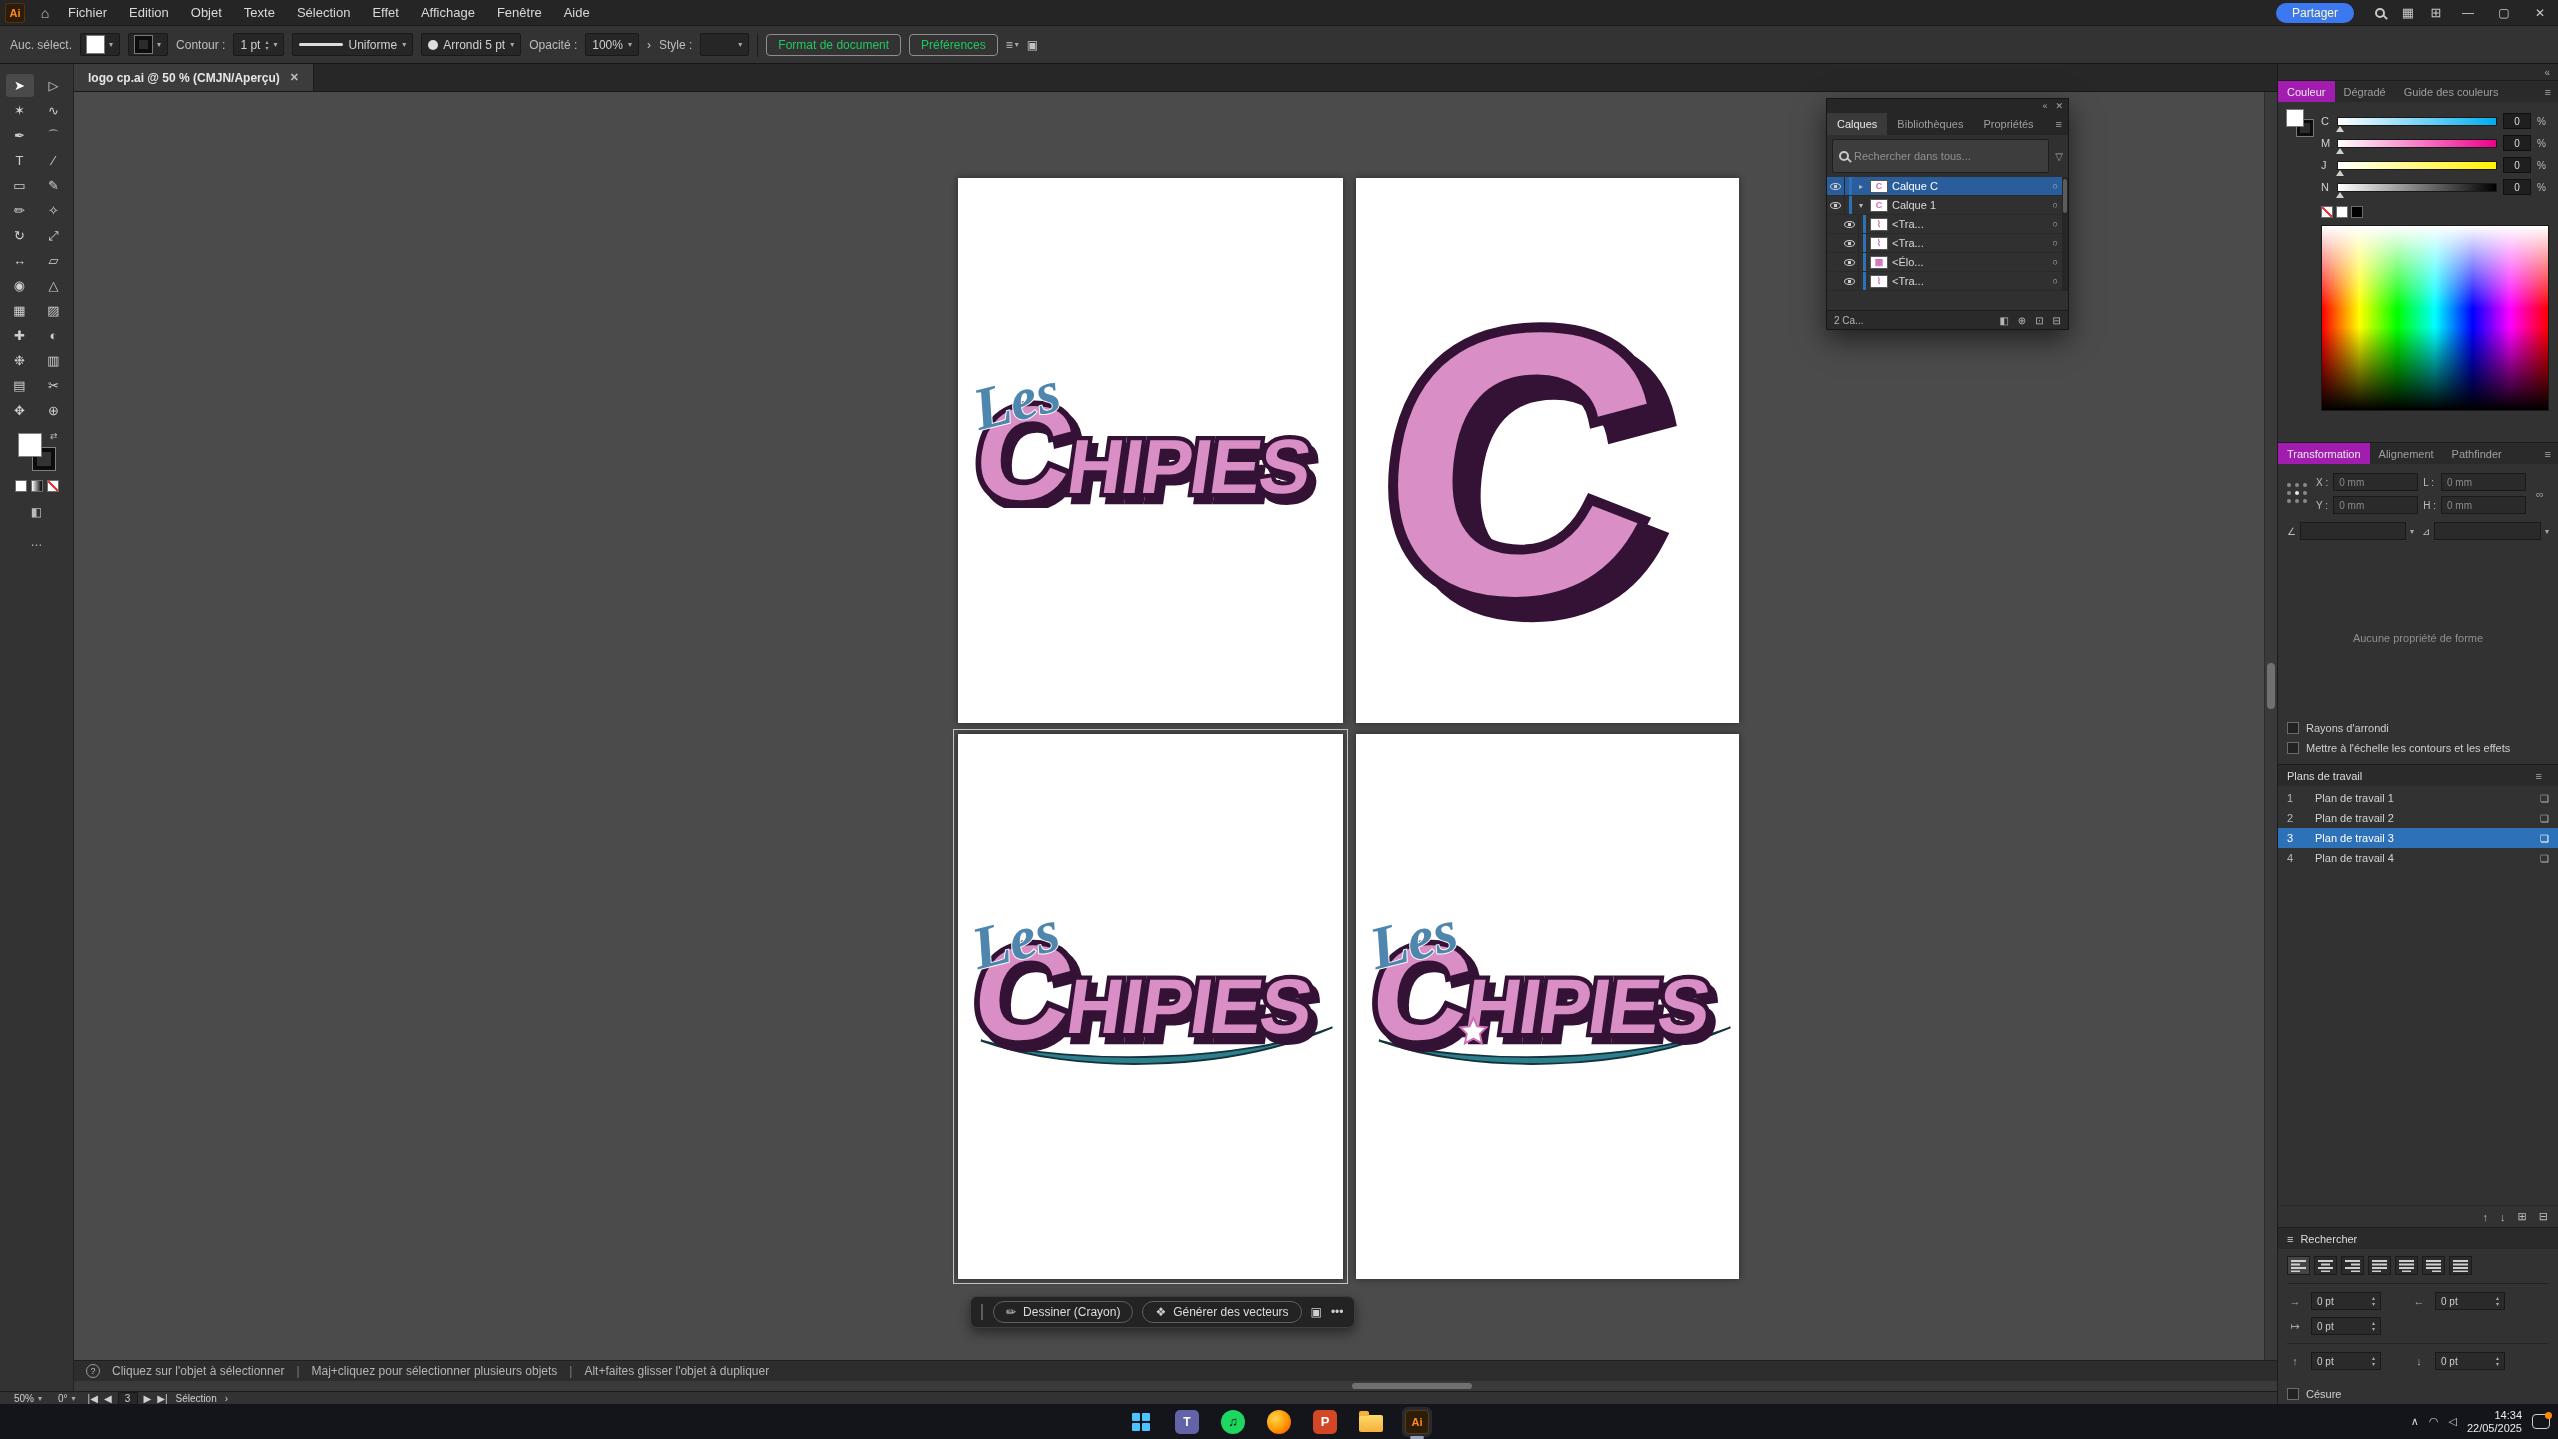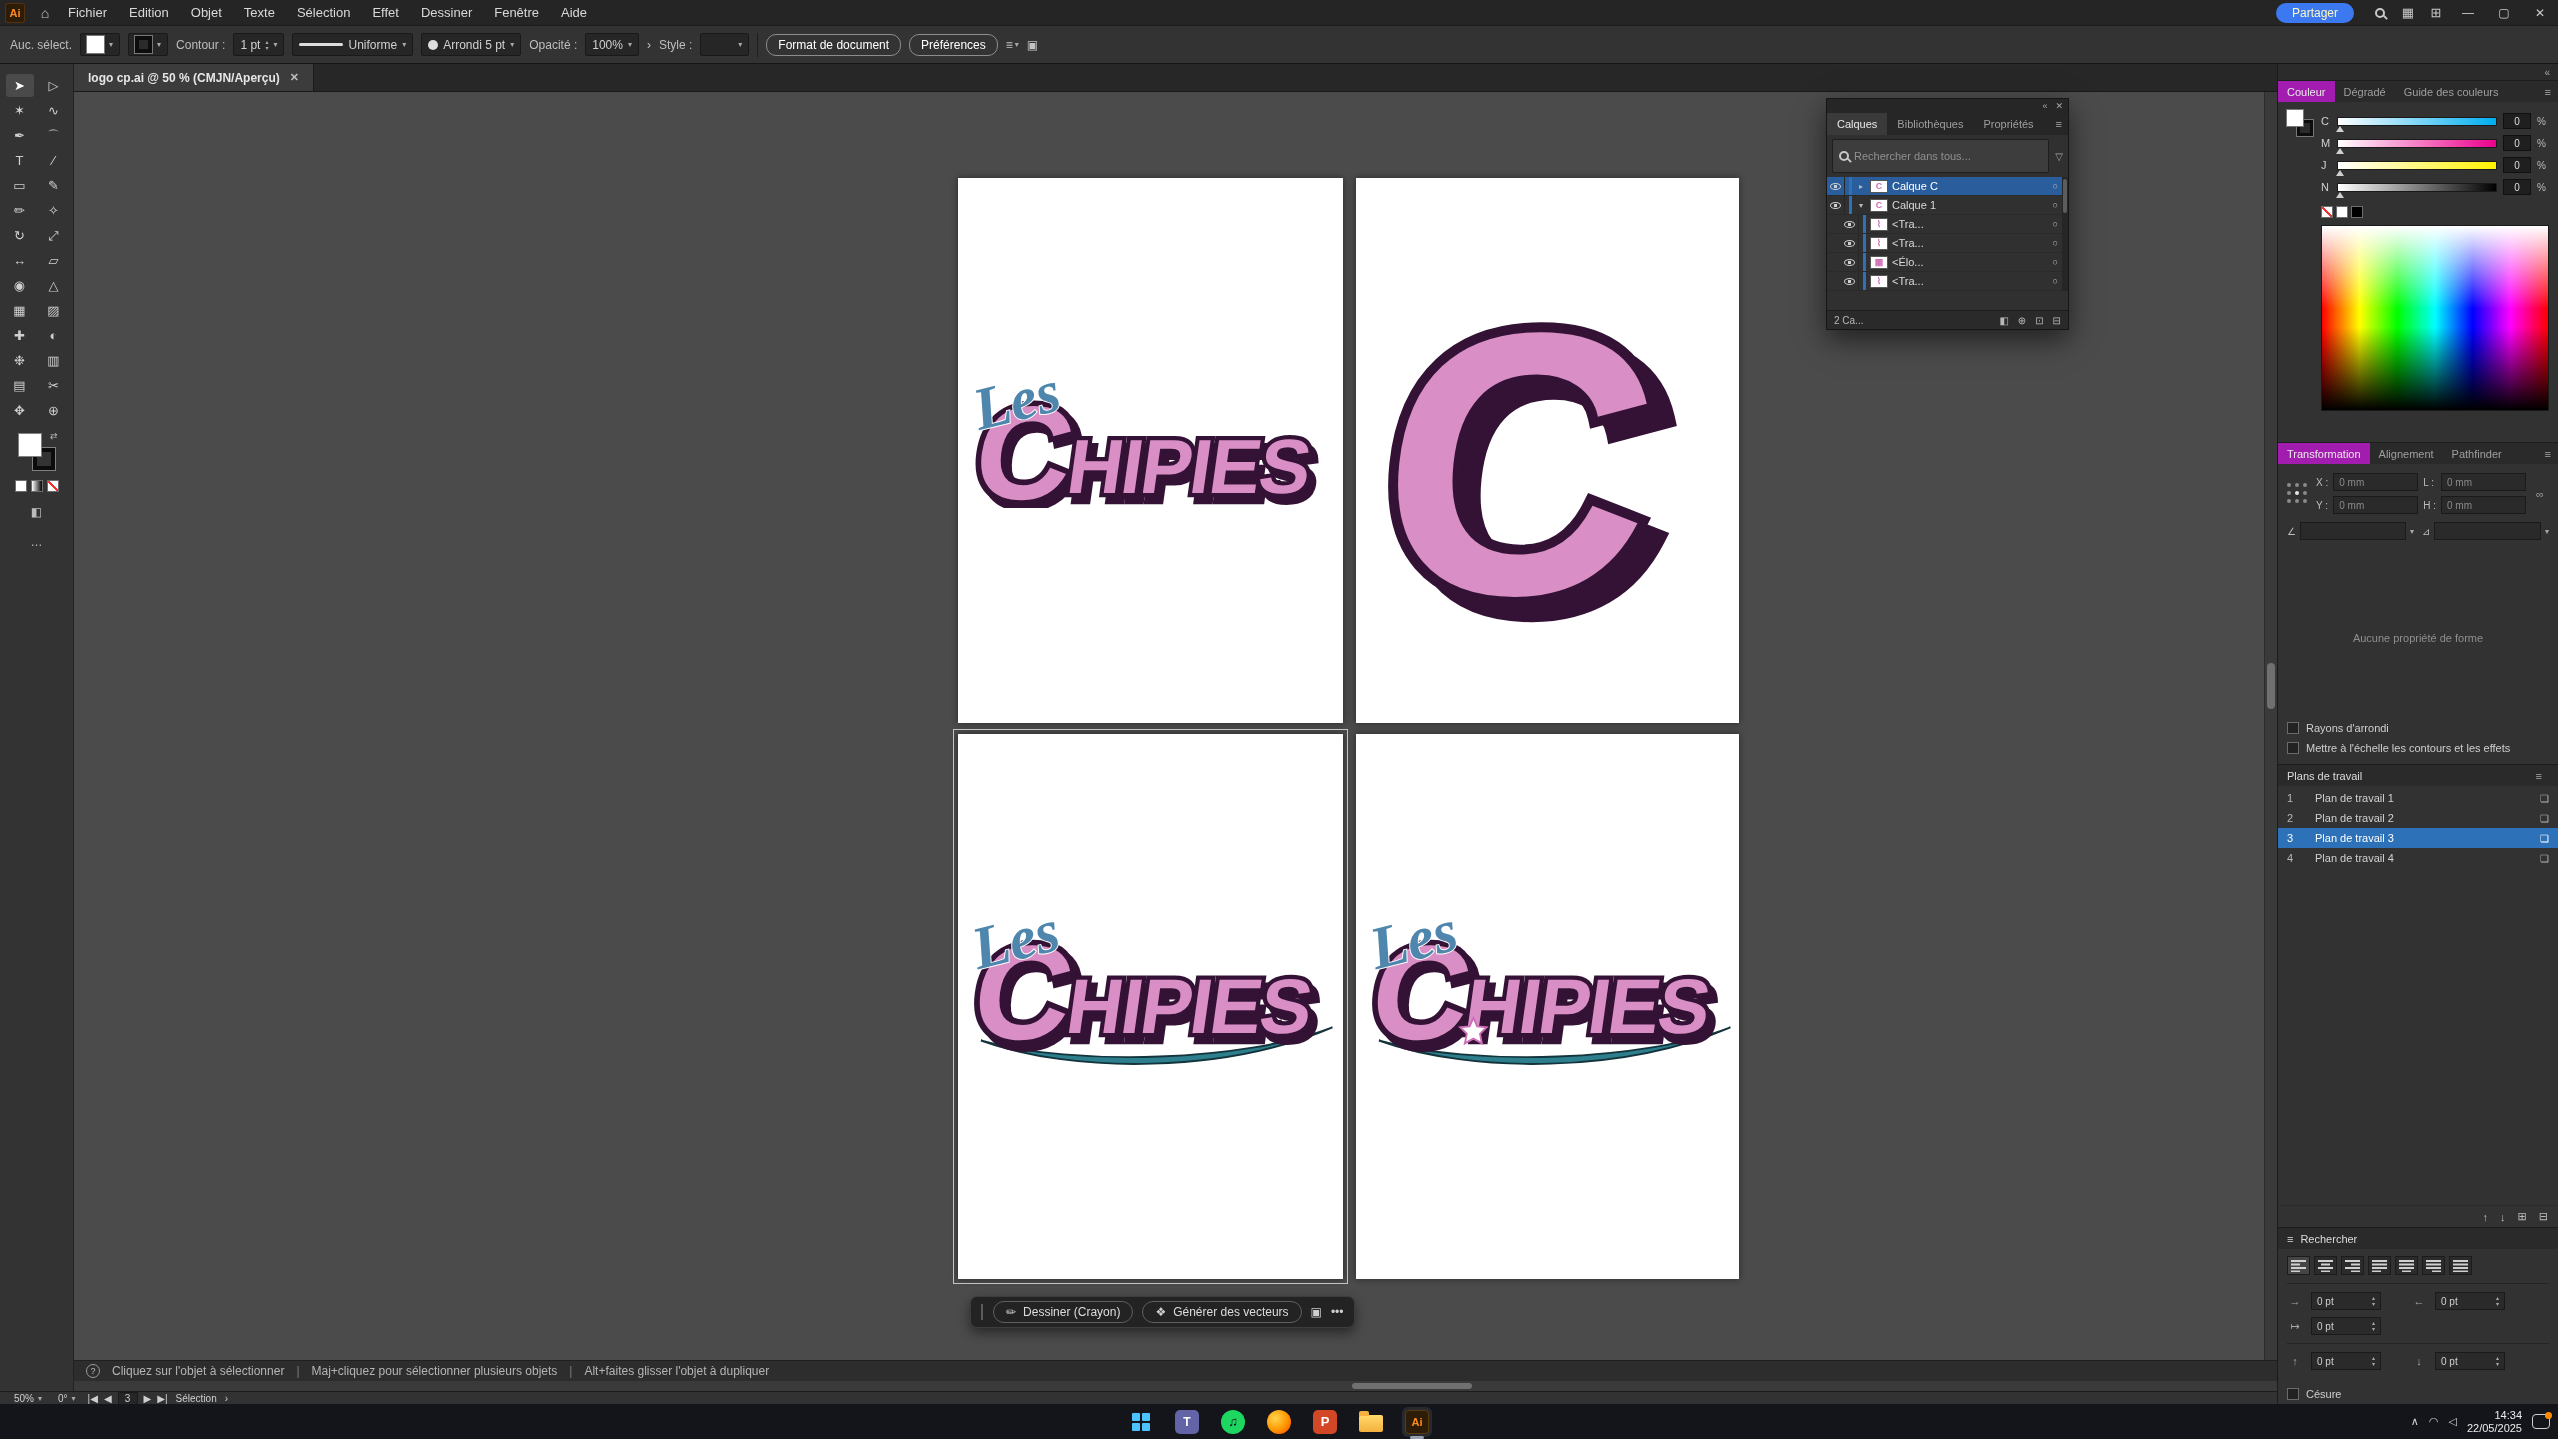--- a/index.html
+++ b/index.html
@@ -28,21 +28,21 @@
     font-size:12px; color:#d0d0d0; z-index:40;}
   .cb-label { color:#bdbdbd; white-space:nowrap;}
   .cb-box { background:#262626; border:1px solid #191919; border-radius:2px; height:23px;
     display:flex; align-items:center; padding:0 6px; gap:5px; white-space:nowrap;}
   .swatch { width:17px; height:17px; box-shadow:0 0 0 1px #777;}
   .swatch.fill { background:#fff;}
   .swatch.stroke { background:#2b2b2b; border:4px solid #0d0d0d;}
   .caret { font-size:8px; color:#a8a8a8;}
   .stepper { display:flex; flex-direction:column; font-size:6px; line-height:6px; color:#a8a8a8;}
   .vdiv { width:1px; height:24px; background:#1d1d1d;}
-  .cb-btn { border:1px solid #8d8d8d; border-radius:10px; padding:3px 11px; font-size:12px; color:#ffffff; background:transparent; white-space:nowrap;}
+  .cb-btn { border:1px solid #8d8d8d; border-radius:4px; padding:3px 11px; font-size:12px; color:#22c55e; background:transparent; white-space:nowrap;}
   .line-prev { width:44px; height:3px; background:#ddd; border-radius:2px;}
   .brush-dot { width:10px; height:10px; background:#ddd; border-radius:50%;}
   .cb-ic { color:#c2c2c2; font-size:12px; display:flex; align-items:center; gap:2px;}
   
   .tabrow { position:absolute; top:64px; left:74px; width:2203px; height:28px; background:#272727; border-bottom:1px solid #191919; display:flex; align-items:stretch;font-weight:bold;}
   .doc-tab { background:#3c3c3c; color:#e6e6e6; font-size:12px; display:flex; align-items:center; gap:10px; padding:0 14px; border-right:1px solid #1b1b1b;}
   .doc-close { color:#bbb; font-size:11px;}
   
   .toolbar { position:absolute; top:64px; left:0; width:74px; bottom:48px; background:#333; border-right:1px solid #222;
     display:flex; flex-direction:column; align-items:center; padding-top:10px; z-index:30;}
@@ -216,21 +216,21 @@
 
   <div class="menubar">
     <div class="ai-logo">Ai</div>
     <div class="home-ic">⌂</div>
     <div class="menu-item">Fichier</div>
     <div class="menu-item">Edition</div>
     <div class="menu-item">Objet</div>
     <div class="menu-item">Texte</div>
     <div class="menu-item">Sélection</div>
     <div class="menu-item">Effet</div>
-    <div class="menu-item">Dessiner</div>
+    <div class="menu-item">Affichage</div>
     <div class="menu-item">Fenêtre</div>
     <div class="menu-item">Aide</div>
     <div class="mspacer"></div>
     <div class="share-btn">Partager</div>
     <div class="topbar-ic">
         <span class="mag"></span>
       </div>
     <div class="topbar-ic">▦</div>
     <div class="topbar-ic">⊞</div>
     <div class="win-btn">—</div>

